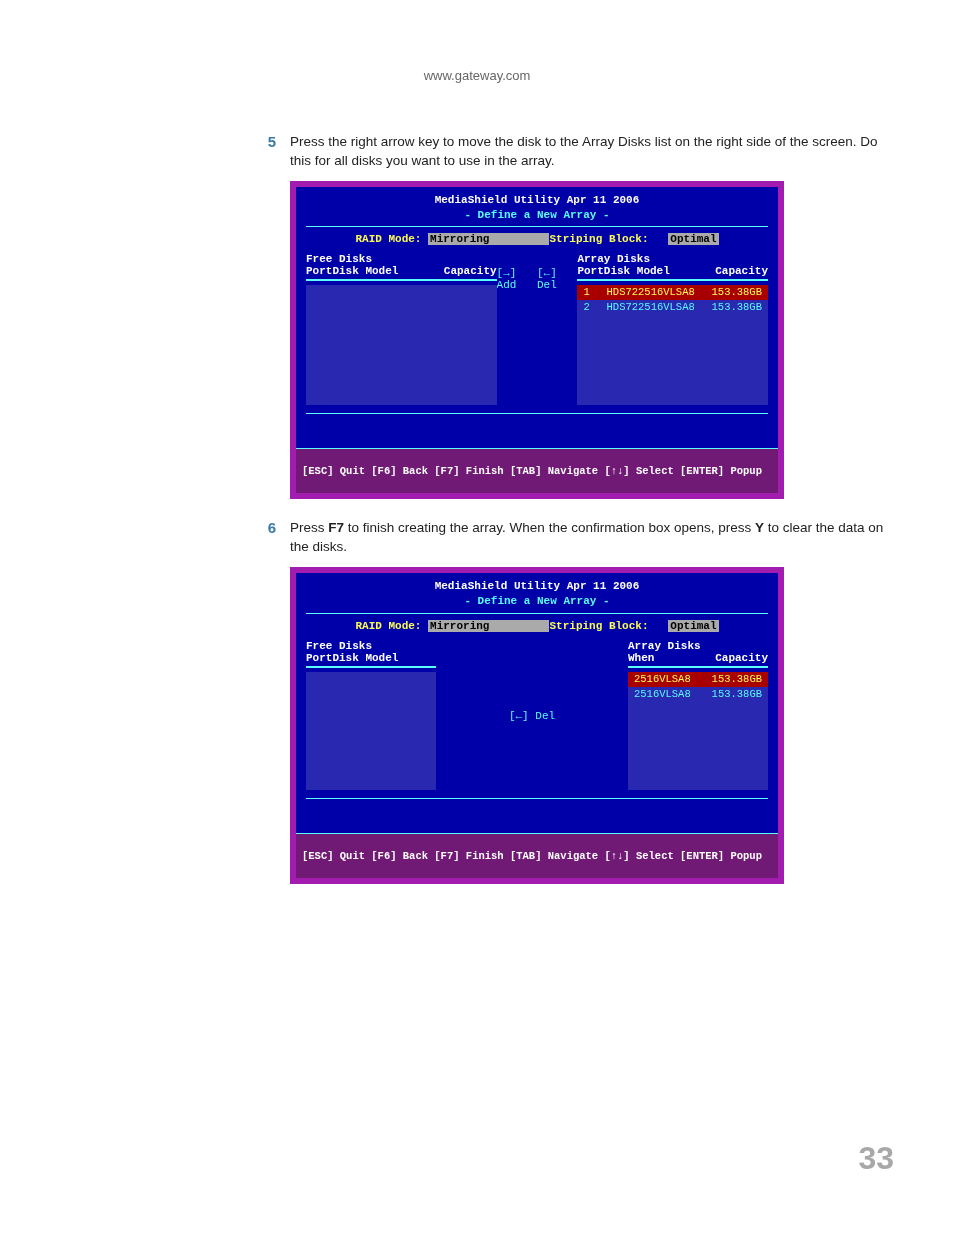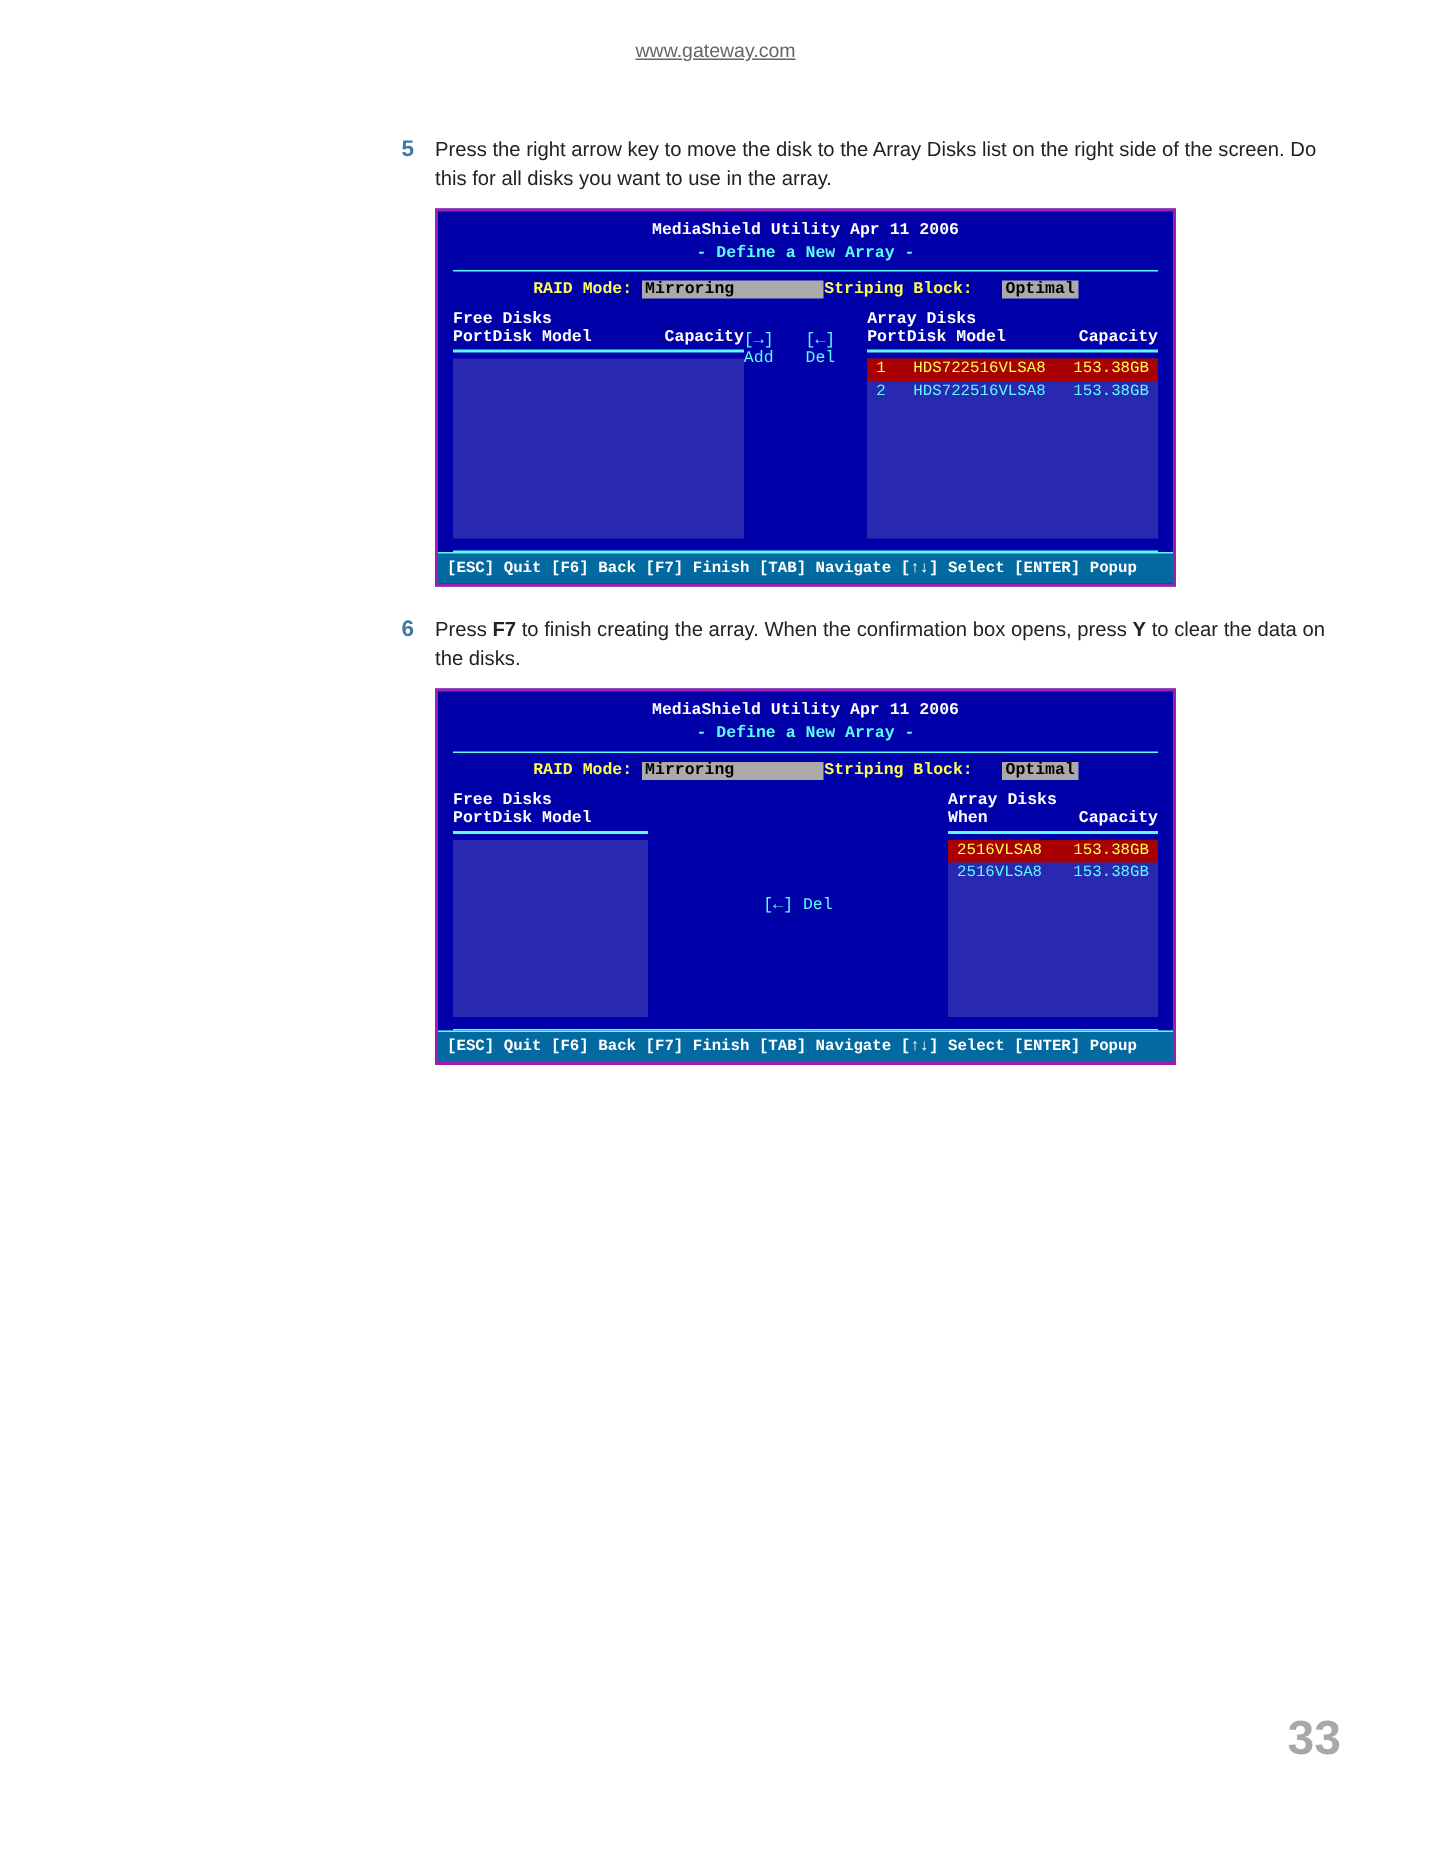--- a/index.html
+++ b/index.html
@@ -8,22 +8,21 @@
     background: #ffffff;
     width: 954px;
     height: 1235px;
     position: relative;
     color: #333;
   }
   .url-header {
     text-align: center;
     font-size: 13px;
     color: #666;
-    padding-top: 26px;
-    text-decoration: underline;
+    padding-top: 68px;
   }
   .content {
     padding-left: 290px;
     padding-right: 60px;
     padding-top: 50px;
   }
   .step {
     display: flex;
     gap: 14px;
     margin-bottom: 10px;
@@ -41,21 +40,21 @@
     font-size: 13.5px;
     line-height: 1.4;
     color: #222;
   }
   .step-text b { font-weight: bold; }
 
   .bios-screen {
     width: 494px;
     margin: 10px 0 20px 0;
     background: #0000a8;
-    border: 2px solid #a21caf;
+    border: 6px solid #a21caf;
     font-family: 'Courier New', monospace;
     font-size: 11px;
     color: #ffffff;
     position: relative;
   }
   .bios-inner {
     padding: 6px 10px 4px 10px;
   }
   .bios-title { text-align: center; color: #fdfdfd; line-height: 1.35; font-weight: bold; }
   .bios-defrow { display: flex; justify-content: center; margin-top: 6px; }
@@ -84,26 +83,27 @@
   .row-sel { background: #a80000; color: #fcfc54; }
   .mid-col {
     display: flex;
     flex-direction: row;
     justify-content: space-between;
     padding: 14px 0 16px 0;
     font-size: 11px;
     color: #5afcfc;
   }
   .bios-footer {
-    background: #0369a1;
+    background: #701a75;
     color: #ffffff;
     border-top: 1px solid #5afcfc;
-    padding: 4px 6px;
+    padding: 16px 6px;
     font-size: 10.5px;
     font-weight: bold;
+    margin-top: 34px;
   }
   .dialog-box {
     position: absolute;
     background: #0000a8;
     border: 2px solid #5afcfc;
     color: #5afcfc;
     text-align: center;
     font-size: 11px;
     font-weight: bold;
     padding: 12px 30px 6px 30px;

